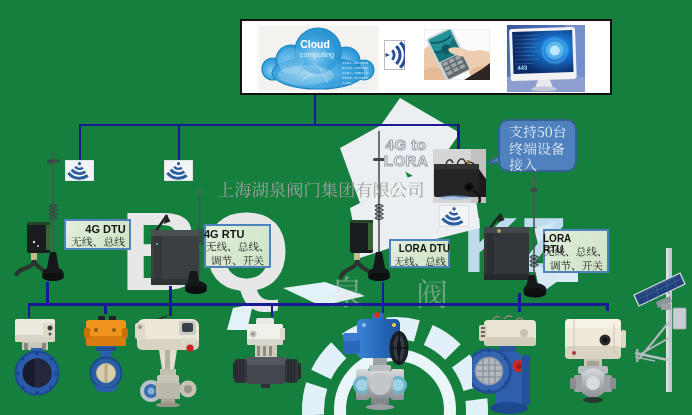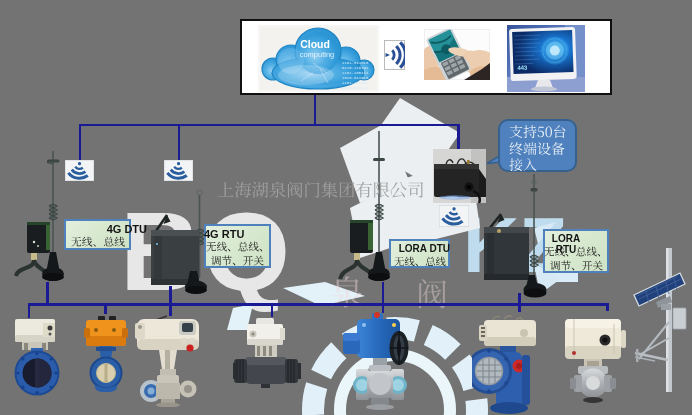--- a/index.html
+++ b/index.html
@@ -1,14 +1,14 @@
 <!DOCTYPE html>
 <html><head><meta charset="utf-8"><style>
 html,body{margin:0;padding:0;background:#fff}
-#stage{position:relative;width:692px;height:415px;background:#737373;overflow:hidden;font-family:"Liberation Sans",sans-serif}
+#stage{position:relative;width:692px;height:415px;background:#15803d;overflow:hidden;font-family:"Liberation Sans",sans-serif}
 .abs{position:absolute}
 .nav{position:absolute;background:#1a1a94}
 .lbl{position:absolute;background:linear-gradient(135deg,#e3efdd 0%,#d6e8ce 55%,#cfe3c6 100%);border:2px solid #4f81bd;box-sizing:border-box;text-align:center}
 </style></head><body>
 <div id="stage">
     <div class="abs" style="left:120px;top:196px;font:bold 112px 'Liberation Sans',sans-serif;color:#e7e7e7;line-height:1;letter-spacing:2px">BQ</div>
     <div class="abs" style="left:463px;top:206px;font:bold 78px 'Liberation Sans',sans-serif;color:#bfdcee;line-height:1">KZ</div>
     <svg class="abs" style="left:330px;top:88px" width="150" height="180">
       <g fill="#eceff2">
         <polygon points="70,10 130,45 95,95 35,60"></polygon>
@@ -289,22 +289,23 @@
         <use href="#g9600" x="4000"></use>
         <use href="#g95e8" x="5000"></use>
         <use href="#g96c6" x="6000"></use>
         <use href="#g56e2" x="7000"></use>
         <use href="#g6709" x="8000"></use>
         <use href="#g9650" x="9000"></use>
         <use href="#g516c" x="10000"></use>
         <use href="#g53f8" x="11000"></use>
       </g>
     </svg>
+    <div class="abs" style="left:378px;top:137px;width:56px;text-align:center;font:bold 15px 'Liberation Sans',sans-serif;line-height:16px;color:#f8fafb;-webkit-text-stroke:1.1px #9aa3ab;letter-spacing:0.5px">4G to<br>LORA</div>
     <div class="lbl" style="left:64px;top:219px;width:67px;height:31px"></div>
-    <div class="abs" style="left:64px;top:223px;width:83px;text-align:right;font:bold 11px 'Liberation Sans',sans-serif;color:#141414">4G DTU</div>
+    <div class="abs" style="left:64px;top:223px;width:83px;text-align:center;font:bold 11px 'Liberation Sans',sans-serif;color:#141414">4G DTU</div>
     <svg style="position:absolute;left:68.5px;top:233.2px;overflow:visible" width="60" height="17">
       <g transform="translate(2.0,12.8) scale(0.01080)" fill="#1f1f1f">
         <use href="#g65e0" x="0"></use>
         <use href="#g7ebf" x="1000"></use>
         <use href="#g3001" x="2000"></use>
         <use href="#g603b" x="3000"></use>
         <use href="#g7ebf" x="4000"></use>
       </g>
     </svg>
     <div class="lbl" style="left:204px;top:224px;width:67px;height:44px"></div>
@@ -333,21 +334,21 @@
     <svg style="position:absolute;left:391.5px;top:252.6px;overflow:visible" width="58" height="16">
       <g transform="translate(2.0,12.4) scale(0.01040)" fill="#1f1f1f">
         <use href="#g65e0" x="0"></use>
         <use href="#g7ebf" x="1000"></use>
         <use href="#g3001" x="2000"></use>
         <use href="#g603b" x="3000"></use>
         <use href="#g7ebf" x="4000"></use>
       </g>
     </svg>
     <div class="lbl" style="left:543px;top:229px;width:66px;height:44px"></div>
-    <div class="abs" style="left:543px;top:233px;width:46px;text-align:center;font:bold 10px 'Liberation Sans',sans-serif;color:#141414">LORA RTU</div>
+    <div class="abs" style="left:543px;top:233px;width:46px;font:bold 10px 'Liberation Sans',sans-serif;color:#141414">LORA RTU</div>
     <svg style="position:absolute;left:542.2px;top:243.4px;overflow:visible" width="70" height="17">
       <g transform="translate(2.0,12.6) scale(0.01060)" fill="#1f1f1f">
         <use href="#g65e0" x="0"></use>
         <use href="#g7ebf" x="1000"></use>
         <use href="#g3001" x="2000"></use>
         <use href="#g603b" x="3000"></use>
         <use href="#g7ebf" x="4000"></use>
         <use href="#g3001" x="5000"></use>
       </g>
     </svg>

